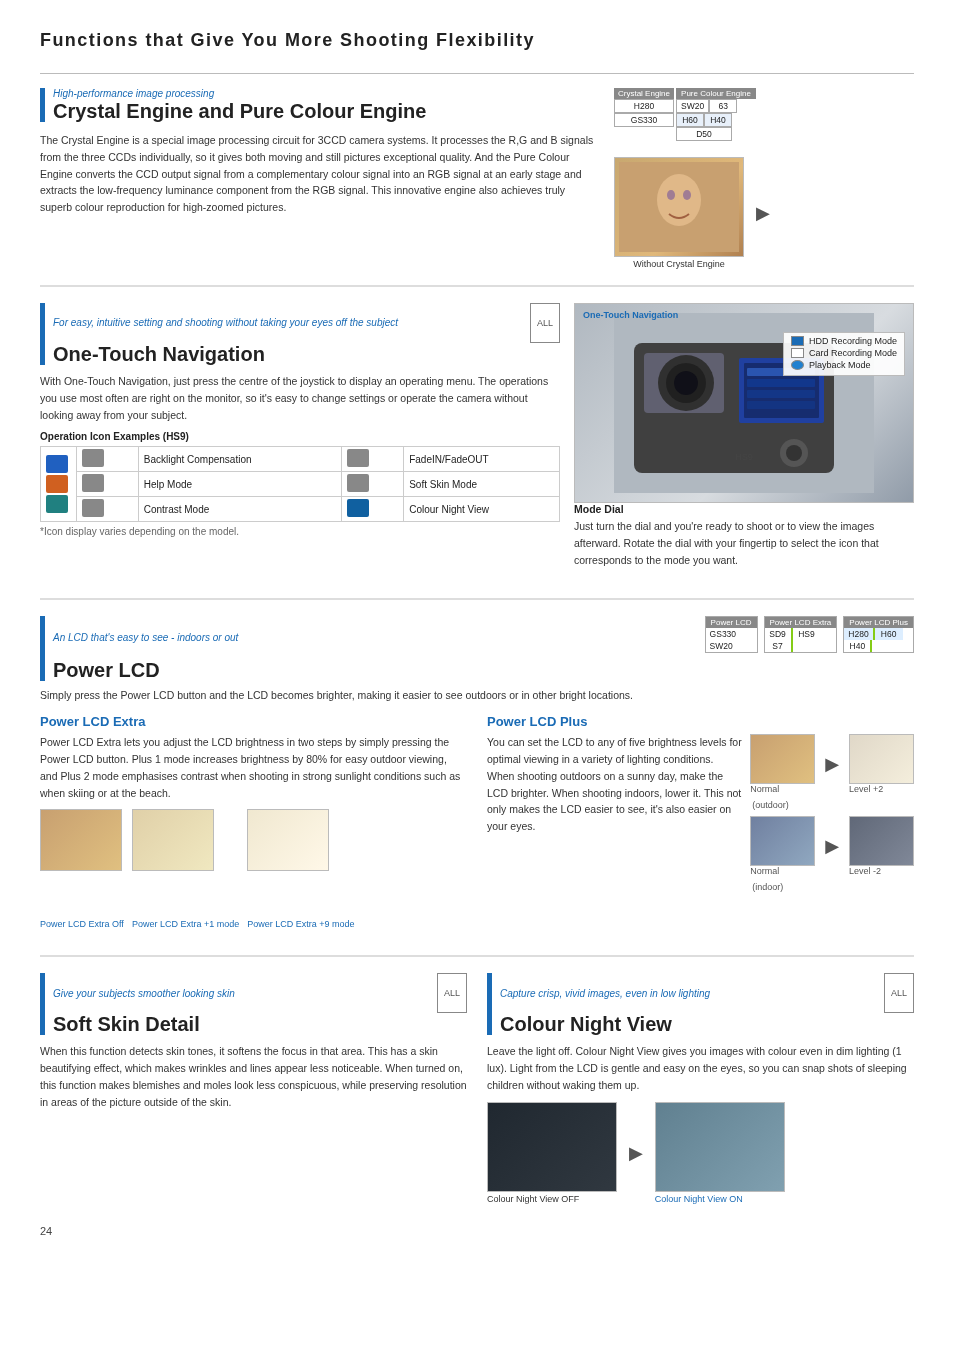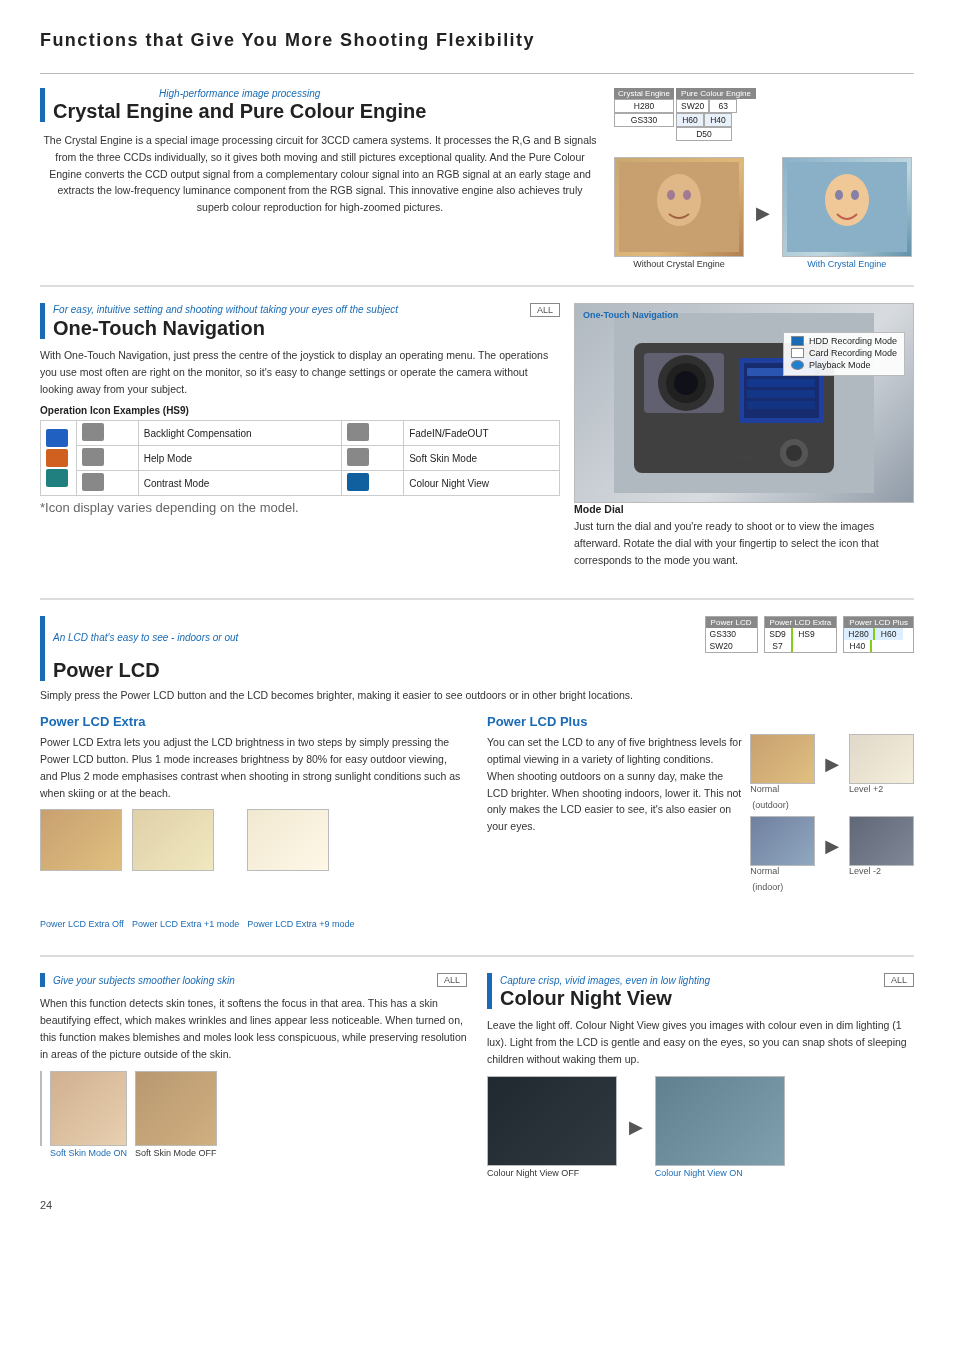--- a/index.html
+++ b/index.html
@@ -40,21 +40,20 @@
       color: #333;
       margin-bottom: 8px;
     }
     
     .crystal-engine-row {
       display: flex;
       gap: 14px;
     }
     .crystal-engine-left {
       flex: 1 1 0;
-      text-align: center;
     }
     .crystal-engine-right {
       flex: 0 0 300px;
       display: flex;
       flex-direction: column;
       align-items: flex-start;
     }
     .crystal-engine-badge {
       display: flex;
       align-items: flex-start;
@@ -122,21 +121,21 @@
     }
     .one-touch-left {
       flex: 1 1 0;
     }
     .one-touch-right {
       flex: 0 0 340px;
     }
     .all-badge {
       border: 1px solid #888;
       font-size: 9px;
-      padding: 1px 6px;
+      padding: 14px 6px;
       color: #555;
       display: inline-block;
       margin-left: 0;
       vertical-align: middle;
     }
     .operation-icons-title {
       font-weight: bold;
       font-size: 10px;
       margin: 8px 0 4px 0;
     }
@@ -155,21 +154,21 @@
       height: 18px;
       background: #888;
       display: inline-block;
       border-radius: 2px;
       margin-right: 3px;
     }
     .op-icon.blue { background: #2060c0; }
     .op-icon.orange { background: #d06020; }
     .op-icon.teal { background: #208080; }
     .icon-note {
-      font-size: 13px;
+      font-size: 10px;
       color: #666;
       margin-top: 4px;
     }
     
     .nav-img-box {
       width: 340px;
       height: 200px;
       background: linear-gradient(135deg, #b0b8c0 0%, #d8dce0 60%, #909ba8 100%);
       border: 1px solid #bbb;
       position: relative;
@@ -414,32 +413,20 @@
               <rect width="120" height="90" fill="#c8a070"></rect>
               <ellipse cx="60" cy="38" rx="22" ry="26" fill="#e0b888"></ellipse>
               <ellipse cx="52" cy="33" rx="4" ry="5" fill="#6040a0" opacity="0.5"></ellipse>
               <ellipse cx="68" cy="33" rx="4" ry="5" fill="#6040a0" opacity="0.5"></ellipse>
               <path d="M50 52 Q60 60 70 52" stroke="#a06040" stroke-width="2" fill="none"></path>
             </svg>
           </div>
           <div class="camera-img-label dark">Without Crystal Engine</div>
         </div>
         <div class="arrow-right">▶</div>
-        <div>
-          <div class="camera-img-box cool">
-            <svg width="120" height="90" viewBox="0 0 120 90">
-              <rect width="120" height="90" fill="#8ab0c8"></rect>
-              <ellipse cx="60" cy="38" rx="22" ry="26" fill="#f0c898"></ellipse>
-              <ellipse cx="52" cy="33" rx="4" ry="5" fill="#4050b0" opacity="0.6"></ellipse>
-              <ellipse cx="68" cy="33" rx="4" ry="5" fill="#4050b0" opacity="0.6"></ellipse>
-              <path d="M50 52 Q60 62 70 52" stroke="#c06050" stroke-width="2" fill="none"></path>
-            </svg>
-          </div>
-          <div class="camera-img-label" style="color:#1a6bb5;">With Crystal Engine</div>
-        </div>
       </div>
     </div>
   </div>
 </div>
 
 <div class="divider"></div>
 
 <div class="section">
   <div class="one-touch-row">
     <div class="one-touch-left">
@@ -662,36 +649,24 @@
     <div class="section-header-wrap">
       <div class="bar-wrap">
         <div class="bar-top"></div>
         <div class="bar-mid"></div>
       </div>
       <div style="flex:1;">
         <div style="display:flex;align-items:center;justify-content:space-between;">
           <div class="soft-subtitle">Give your subjects smoother looking skin</div>
           <span class="all-badge">ALL</span>
         </div>
+        <div class="section-title">Soft Skin Detail</div>
       </div>
     </div>
     <p class="body-text" style="margin-top:8px;">When this function detects skin tones, it softens the focus in that area. This has a skin beautifying effect, which makes wrinkles and lines appear less noticeable. When turned on, this function makes blemishes and moles look less conspicuous, while preserving resolution in areas of the picture outside of the skin.</p>
-    <div class="soft-skin-imgs">
-      <div>
-        <div class="soft-thumb skin1"></div>
-      </div>
-      <div>
-        <div class="soft-thumb skin2"></div>
-        <div style="font-size:9px;color:#1a6bb5;text-align:center;margin-top:2px;">Soft Skin Mode ON</div>
-      </div>
-      <div>
-        <div class="soft-thumb skin3"></div>
-        <div style="font-size:9px;color:#333;text-align:center;margin-top:2px;">Soft Skin Mode OFF</div>
-      </div>
-    </div>
   </div>
 
   <div class="bottom-col">
     <div class="section-header-wrap">
       <div class="bar-wrap">
         <div class="bar-top"></div>
         <div class="bar-mid"></div>
       </div>
       <div style="flex:1;">
         <div style="display:flex;align-items:center;justify-content:space-between;">

